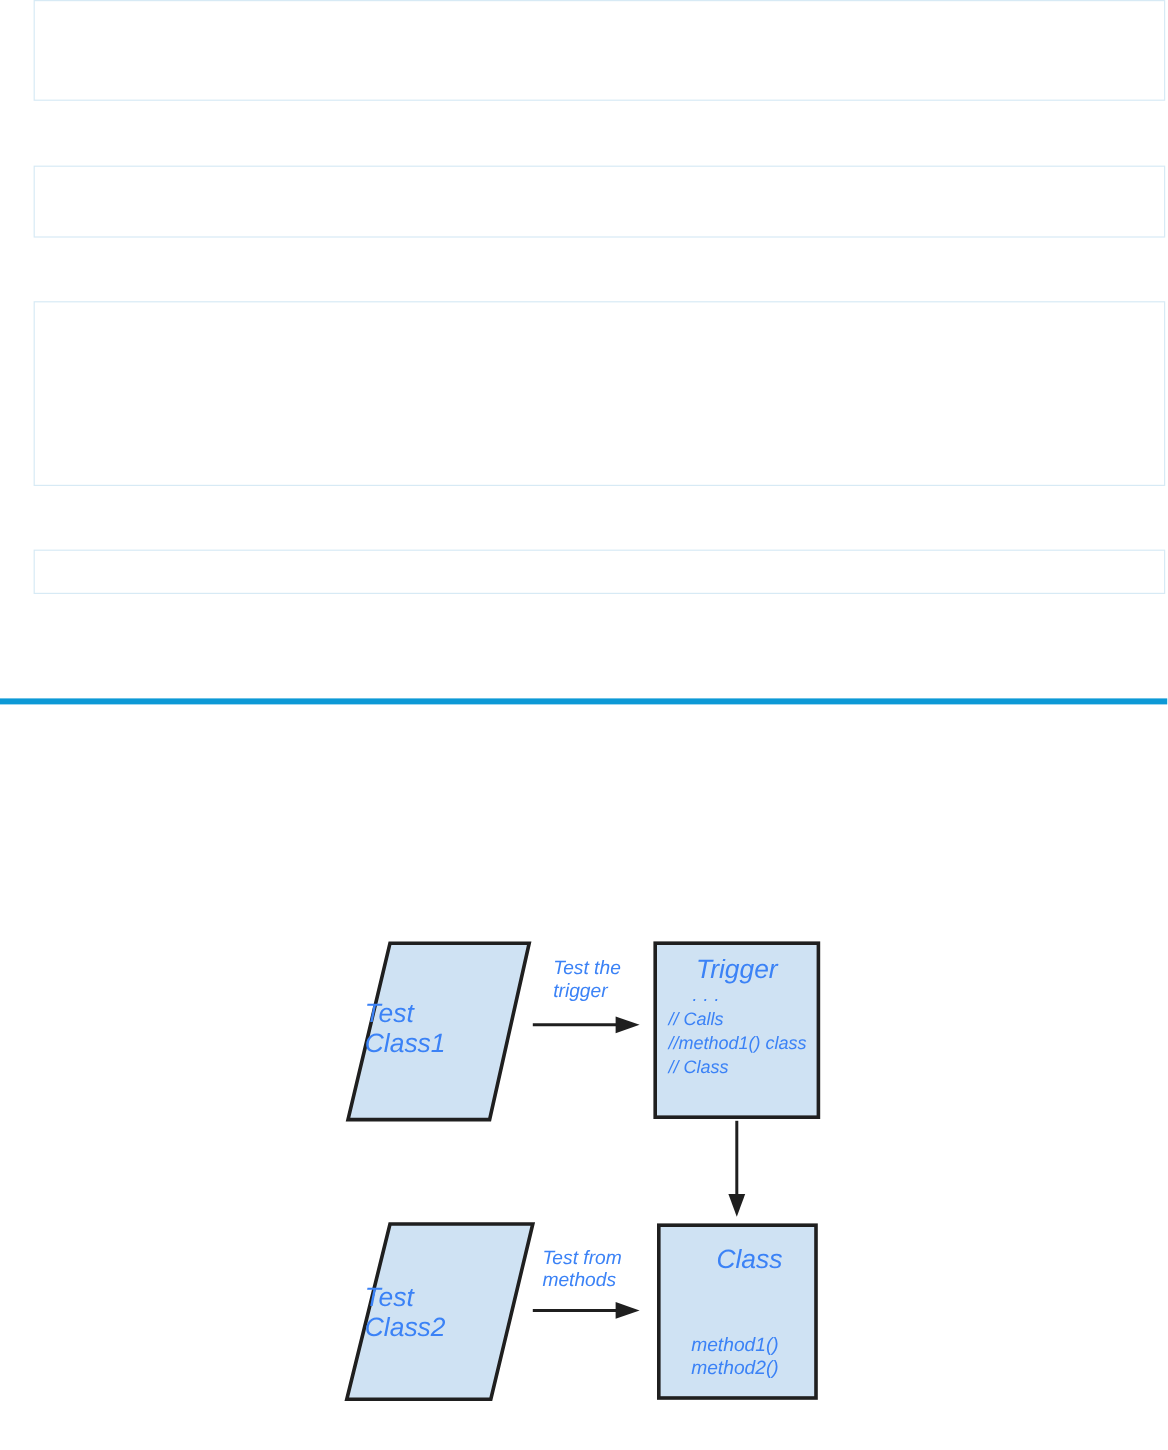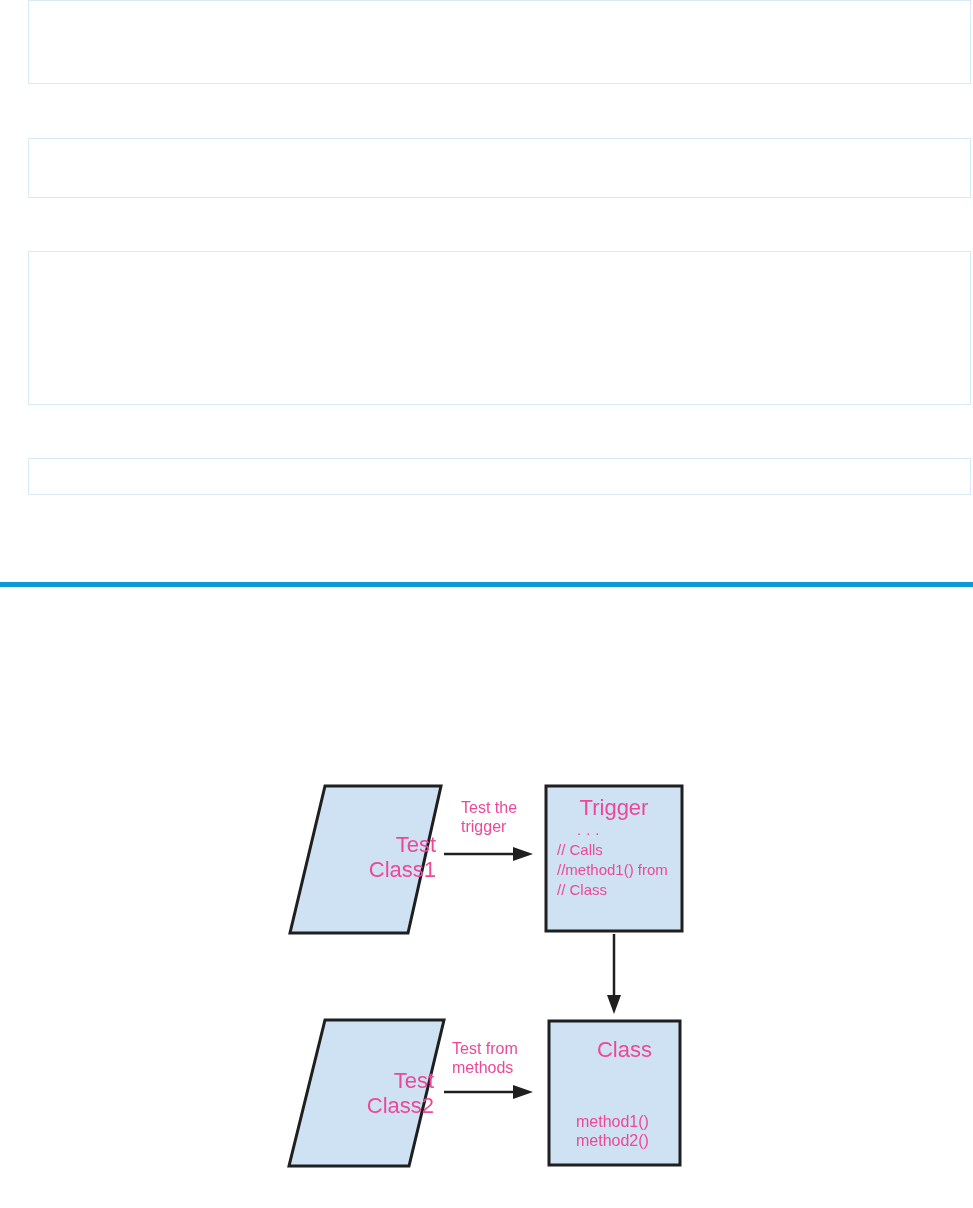--- a/index.html
+++ b/index.html
@@ -31,26 +31,27 @@
     background: #0d99d6;
   }
   .diagram-svg {
     position: absolute;
     left: 0; top: 0;
     width: 973px; height: 1208px;
   }
   .dg-text {
     position: absolute;
     white-space: pre-line;
-    color: #ec4899;
+    color: #3b82f6;
+    font-style: italic;
   }
   .shape-label {      
     font-size: 22px;
     line-height: 25px;
-    text-align: right;
+    text-align: left;
   }
   .box-title {        
     font-size: 22px;
     line-height: 26px;
     text-align: center;
   }
   .arrow-label {      
     font-size: 16px;
     line-height: 19px;
   }
@@ -111,21 +112,21 @@
 
   <div class="dg-text shape-label t-class1">Test
 Class1</div>
 
   <div class="dg-text arrow-label t-label1">Test the
 trigger</div>
 
   <div class="dg-text box-title t-trigger">Trigger</div>
   <div class="dg-text code-ellipsis t-ellipsis">...</div>
   <div class="dg-text code-lines t-comments">// Calls
-//method1() from
+//method1() class
 // Class</div>
 
   <div class="dg-text shape-label t-class2">Test
 Class2</div>
 
   <div class="dg-text arrow-label t-label2">Test from
 methods</div>
 
   <div class="dg-text box-title t-classbox">Class</div>
   <div class="dg-text method-lines t-methods">method1()

